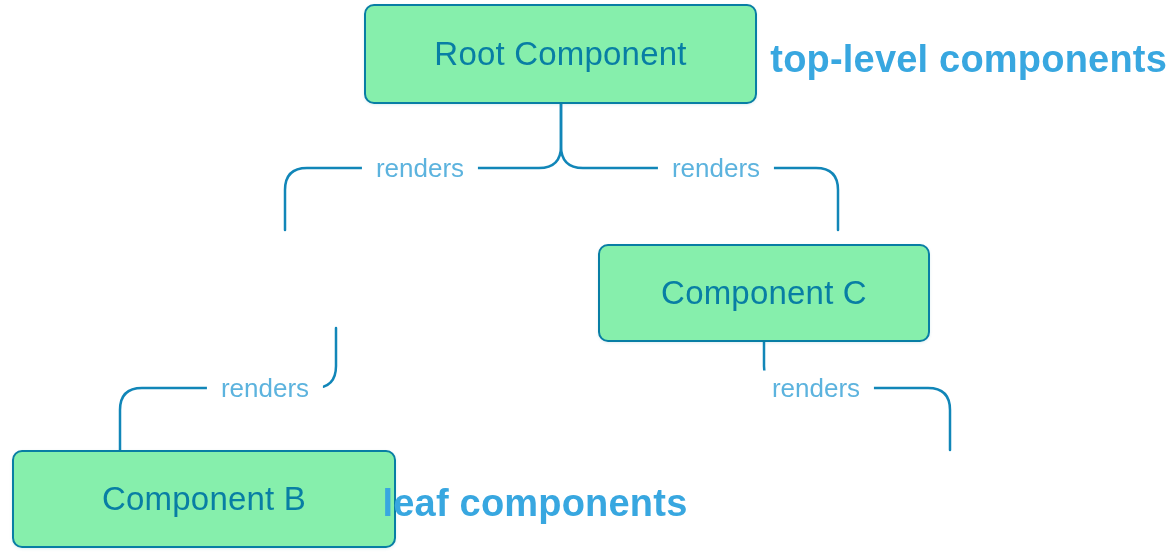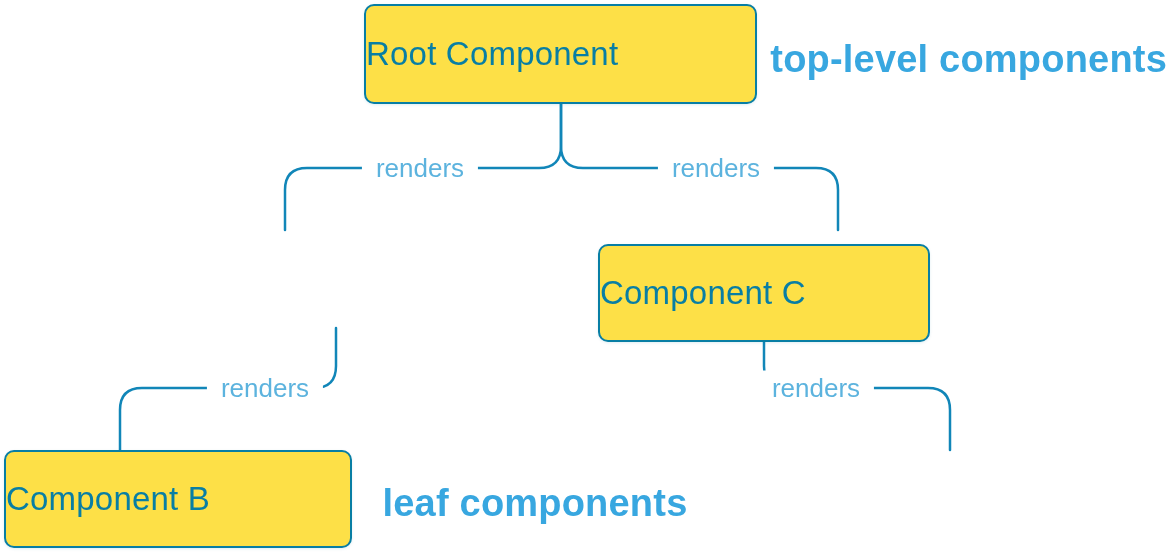--- a/index.html
+++ b/index.html
@@ -20,22 +20,22 @@
   svg.wires{position:absolute;left:0;top:0;width:1169px;height:553px;}
   .edge{
     stroke:var(--edge-line);
     stroke-width:2.5;
     fill:none;
     stroke-linecap:round;
   }
   .node{
     position:absolute;
     box-sizing:border-box;
-    display:flex;align-items:center;justify-content:flex-start;
-    background:#fde047;
+    display:flex;align-items:center;justify-content:center;
+    background:#86efac;
     border:2.5px solid var(--node-border);
     border-radius:10px;
     color:var(--node-text);
     font-size:33px;
     font-weight:500;
     letter-spacing:.2px;
     box-shadow:0 1px 3px rgba(8,126,164,.12);
   }
   .edge-label{
     position:absolute;
@@ -54,21 +54,21 @@
     letter-spacing:.2px;
     white-space:nowrap;
   }
   .annotation.top{ top:38px; right:2px; }
   .annotation.bottom{ left:535px; top:503px; transform:translate(-50%,-50%); }
 
   
   .node.root{ left:364px; top:4px;   width:393px; height:100px; }
   .node.a   { left:170px; top:230px; width:332px; height:98px; }
   .node.c   { left:598px; top:244px; width:332px; height:98px; }
-  .node.b   { left:4px;   top:450px; width:348px; height:98px; }
+  .node.b   { left:12px;   top:450px; width:384px; height:98px; }
   .node.d   { left:728px; top:450px; width:332px; height:98px; }
 </style>
 </head>
 <body>
 
 <div class="canvas">
 
   <svg class="wires" viewBox="0 0 1169 553" aria-hidden="true">
     <path class="edge" d="M561 104 L561 146 Q561 168 539 168 L307 168 Q285 168 285 190 L285 230"></path>
     <path class="edge" d="M561 104 L561 146 Q561 168 583 168 L816 168 Q838 168 838 190 L838 230"></path>

